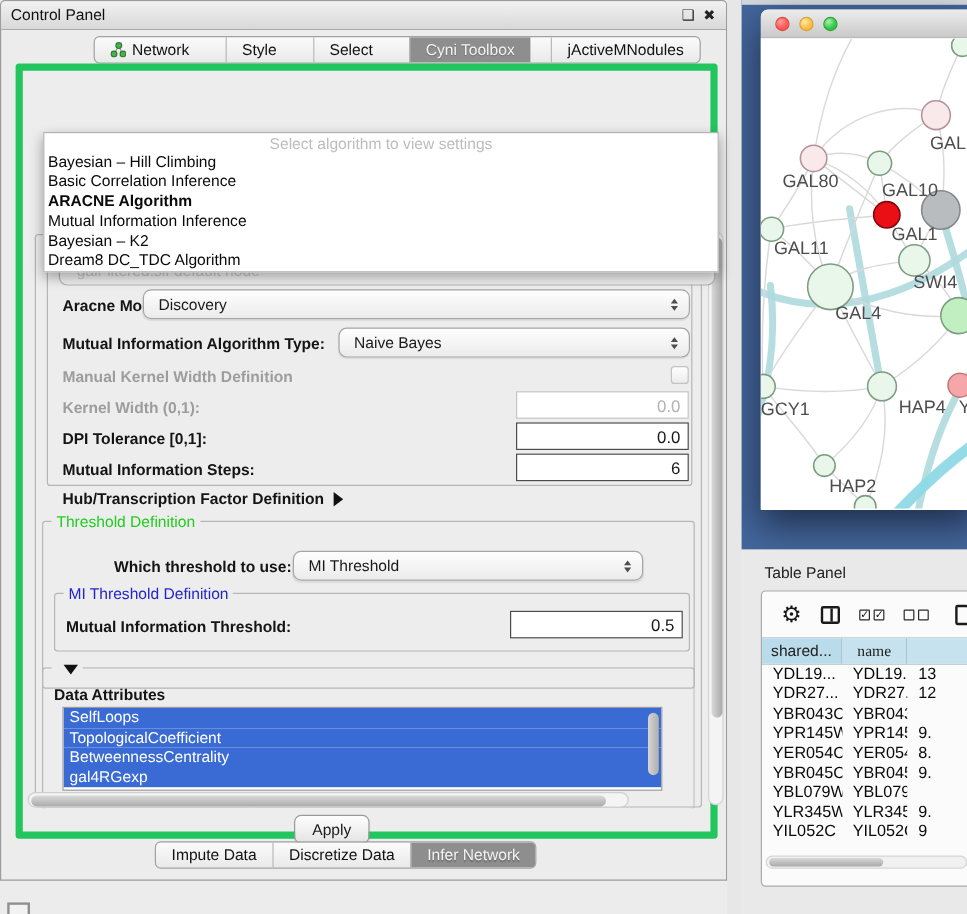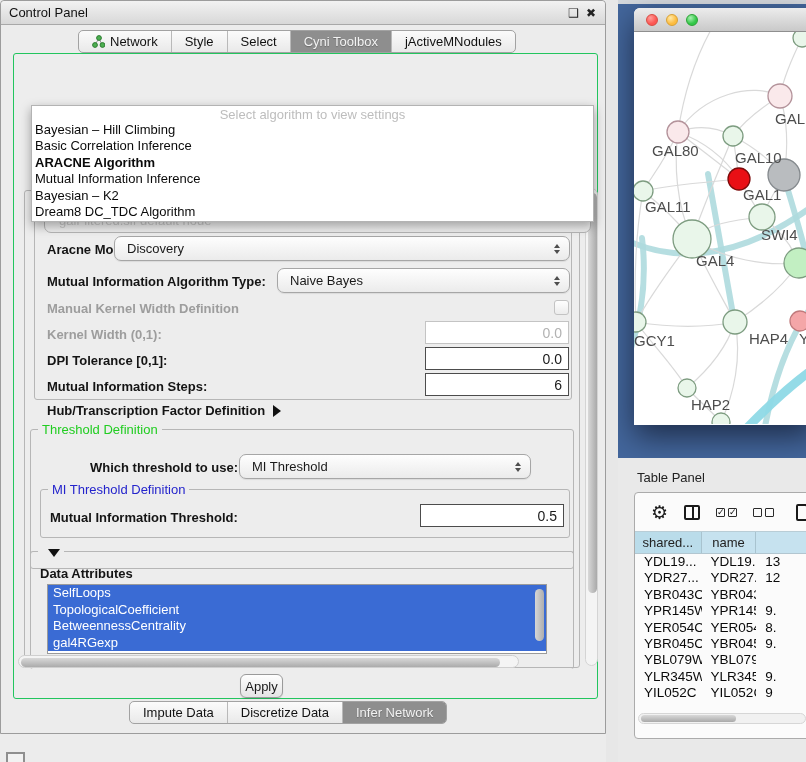--- a/index.html
+++ b/index.html
@@ -15,21 +15,21 @@
   .winbtn { font-size:12px; color:#222; line-height:12px; cursor:default; }
   .winbtn.close { font-weight:bold; }
 
   
   .tabgroup { position:absolute; display:flex; border:1px solid #a2a2a2; border-radius:5px; overflow:hidden; background:linear-gradient(#fbfbfb,#e9e9e9); height:23px; }
   .tab { display:flex; align-items:center; gap:5px; padding:0 13px; font-size:13px; color:#111; border-left:1px solid #b9b9b9; white-space:nowrap; }
   .tab:first-child { border-left:none; }
   .tab.sel { background:#8e8e8e; color:#f3f3f3; text-shadow:0 1px 1px rgba(0,0,0,.25); }
   .net-icon { width:13px; height:13px; display:inline-block; }
 
-  .cp-content { position:absolute; left:12px; top:52px; width:585px; height:646px; border:1px solid #22c55e; border-radius:3px; background:#ededed; }
+  .cp-content { position:absolute; left:12px; top:52px; width:585px; height:646px; border:6px solid #22c55e; border-radius:3px; background:#ededed; }
 
   
   .dropdown { position:absolute; left:17px; top:51px; width:563px; height:117px; background:#fff; border:1px solid #b3b3b3; box-shadow:0 4px 10px rgba(0,0,0,.35); z-index:40; }
   .dd-placeholder { text-align:center; color:#bdbdbd; font-size:13px; padding-top:1px; height:16px; }
   .dd-item { font-size:13px; line-height:16.4px; padding-left:3px; color:#0a0a0a; white-space:nowrap; }
   .dd-item.bold { font-weight:bold; }
 
   
   .hidden-combo { position:absolute; left:30px; top:153px; width:547px; height:26px; border:1px solid #b5b5b5; border-radius:7px; background:linear-gradient(#fdfdfd,#ececec); color:#c9c9c9; font-size:13px; padding:5px 0 0 14px; overflow:hidden; z-index:5; }
 
@@ -58,21 +58,21 @@
   .attr-list { position:absolute; left:45px; top:584px; width:500px; height:70px; background:#fff; border:1px solid #9a9a9a; overflow:hidden; }
   .attr-item { height:16.5px; line-height:16.5px; padding-left:5px; font-size:13px; }
   .attr-item.sel { background:#3a6bd4; color:#fff; }
   .list-vscroll { position:absolute; right:2px; top:4px; width:9px; height:52px; border-radius:5px; background:linear-gradient(90deg,#d6d6d6,#aeaeae); }
 
   .hscroll { position:absolute; left:16px; top:655px; width:501px; height:13px; background:#f4f4f4; border:1px solid #cfcfcf; border-radius:7px; }
   .hscroll .thumb { position:absolute; left:2px; top:1.5px; width:96%; height:9px; border-radius:5px; background:linear-gradient(#d9d9d9,#ababab); }
   .vscroll { position:absolute; left:583px; top:188px; width:13px; height:478px; background:#f4f4f4; border:1px solid #d4d4d4; border-radius:7px; }
   .vscroll .thumb { position:absolute; left:1.5px; top:4px; width:9px; height:400px; border-radius:5px; background:linear-gradient(90deg,#d9d9d9,#a9a9a9); }
 
-  .apply-btn { position:absolute; left:238px; top:674px; width:43px; height:24px; border:1px solid #9a9a9a; border-radius:6px; background:linear-gradient(#fefefe,#e4e4e4); font-size:13px; text-align:center; padding-top:4px; box-shadow:0 1px 1px rgba(0,0,0,.12); }
+  .apply-btn { position:absolute; left:238px; top:674px; width:63px; height:24px; border:1px solid #9a9a9a; border-radius:6px; background:linear-gradient(#fefefe,#e4e4e4); font-size:13px; text-align:center; padding-top:4px; box-shadow:0 1px 1px rgba(0,0,0,.12); }
 
   .mini-box { position:absolute; left:6px; top:752px; width:19px; height:14px; background:#f2f2f2; border:2px solid #8f8f8f; }
 
   
   .splitter { position:absolute; left:606px; top:0; width:12px; height:762px; background:#e7e7e7; }
   .desktop { position:absolute; left:618px; top:0; width:188px; height:458px; background:#43669c; overflow:hidden; }
   .desktop-topline { position:absolute; left:0; top:0; width:100%; height:4px; background:#d5d9de; }
   .net-win { position:absolute; left:16px; top:8px; width:180px; height:417px; border-radius:6px 6px 0 0; box-shadow:0 12px 30px rgba(0,0,10,.55); background:#fff; }
   .net-titlebar { height:24px; background:linear-gradient(#ececec,#c9c9c9); border-bottom:1px solid #8f8f8f; border-radius:6px 6px 0 0; display:flex; align-items:center; gap:8px; padding-left:12px; }
   .light { width:12px; height:12px; border-radius:50%; }
@@ -110,21 +110,21 @@
 
   <div class="cp-win">
     <div class="cp-titlebar">
       <span class="cp-title">Control Panel</span>
       <span class="winbtns">
         <span class="winbtn">❑</span>
         <span class="winbtn close">✖</span>
       </span>
     </div>
 
-    <div class="tabgroup" id="top-tabs" style="left:77px; top:29px;">
+    <div class="tabgroup" id="top-tabs" style="left:77px; top:29px;gap:17px;">
         <div class="tab">
           <svg class="net-icon" viewBox="0 0 13 13">
             <line x1="3" y1="10" x2="7" y2="3" stroke="#9a9a9a"></line>
             <line x1="7" y1="3" x2="10" y2="10" stroke="#9a9a9a"></line>
             <circle cx="3" cy="10" r="2.4" fill="#4caf50" stroke="#2e7d32"></circle>
             <circle cx="7" cy="3" r="2.4" fill="#4caf50" stroke="#2e7d32"></circle>
             <circle cx="10.5" cy="10" r="2.4" fill="#4caf50" stroke="#2e7d32"></circle>
           </svg>
           <span>Network</span>
         </div>
@@ -350,21 +350,21 @@
           </span>
         <span class="cbpair">
             <span class="cb"></span>
             <span class="cb"></span>
           </span>
         <span class="fileicon"></span>
       </div>
       <div class="tp-table">
         <div class="tp-hrow" id="tp-head">
             <div class="tp-hcell first" style="width: 76px;">shared...</div>
-            <div class="tp-hcell" style="width: 62px;">name</div>
+            <div class="tp-hcell" style="width: 62px; font-family: Liberation Serif, serif;">name</div>
             <div class="tp-hcell" style="width: 60px;"></div>
           </div>
         <div id="tp-rows">
             <div class="tp-row">
               <div class="tp-cell" style="width: 76px;">YDL19...</div>
               <div class="tp-cell" style="width: 62px;">YDL19...</div>
               <div class="tp-cell" style="width: 60px;">13</div>
             </div>
             <div class="tp-row">
               <div class="tp-cell" style="width: 76px;">YDR27...</div>

